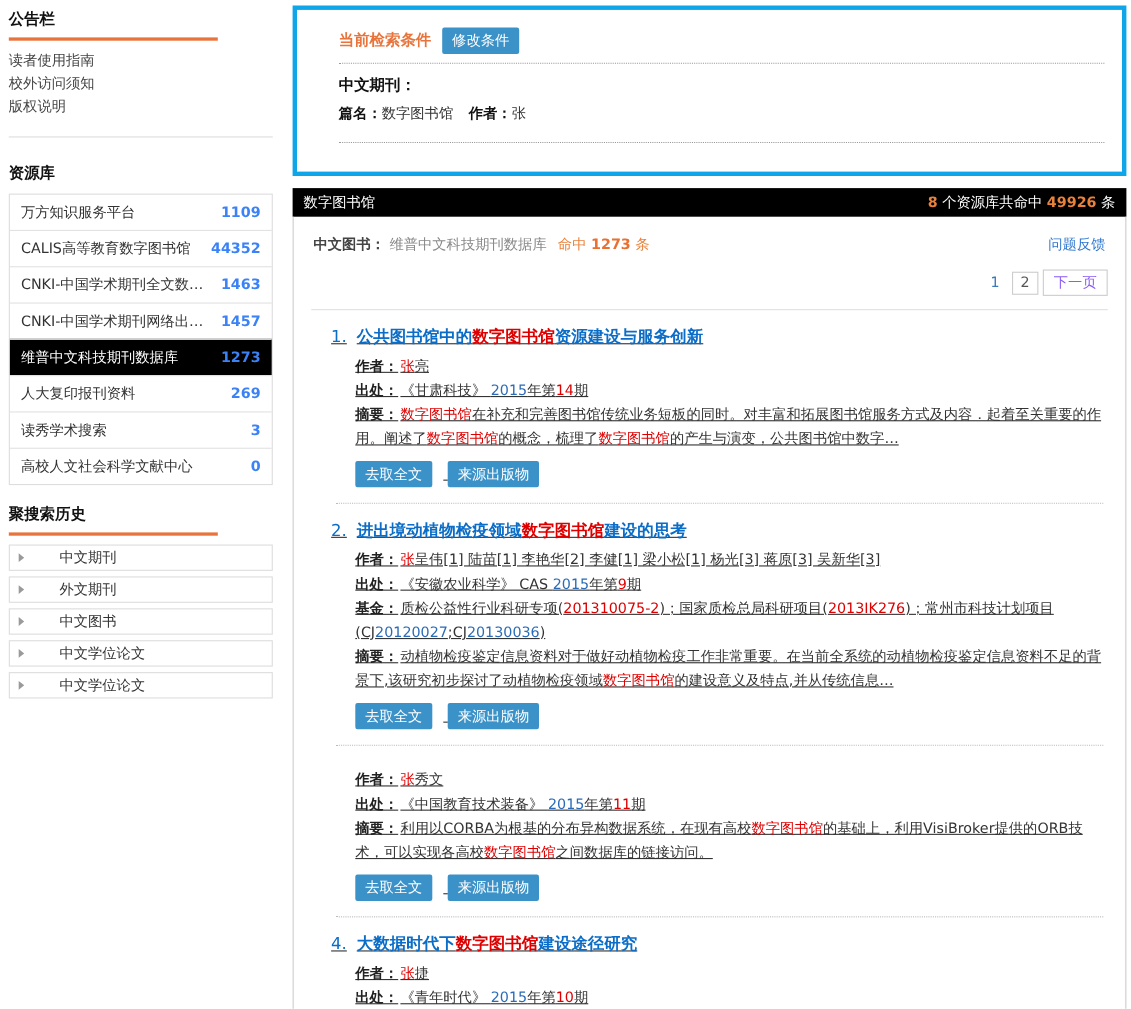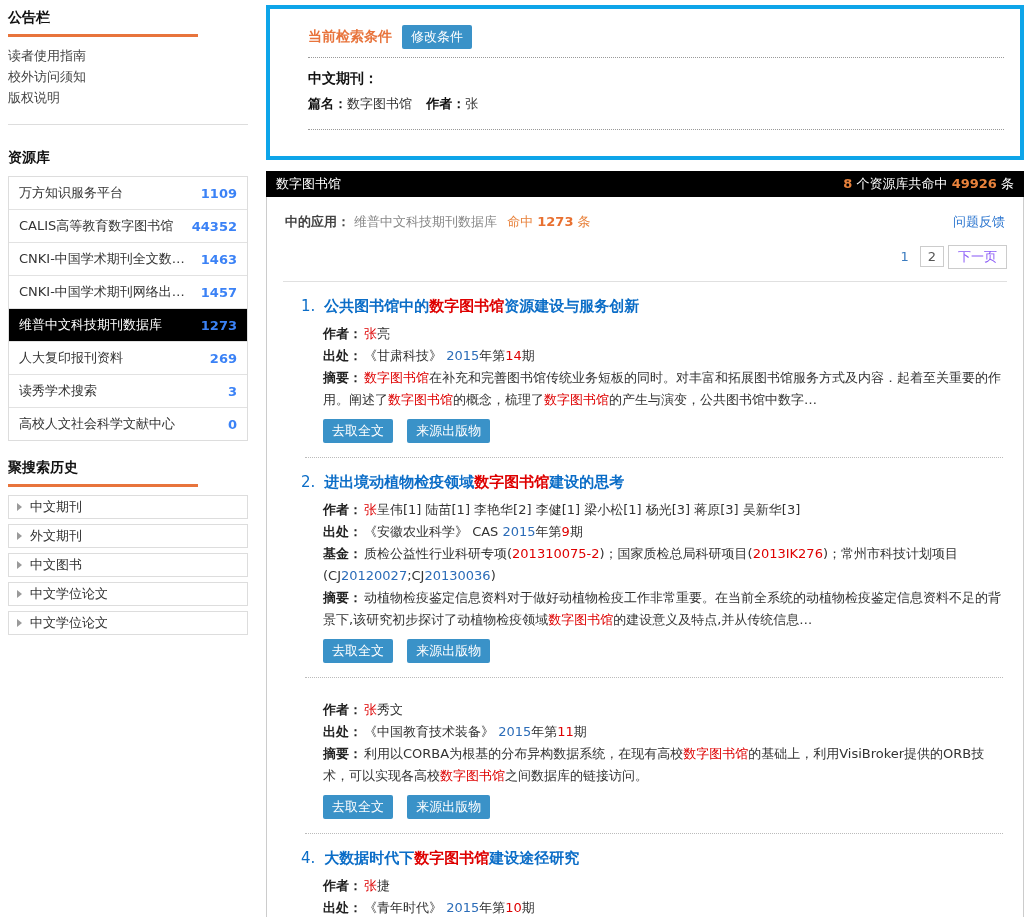--- a/index.html
+++ b/index.html
@@ -20,21 +20,21 @@
   .res-box { border:1px solid #ddd; margin-top:9px; }
   .res-row { display:flex; justify-content:space-between; align-items:center;
              padding:7px 10px 7px 10px; border-top:1px solid #e2e2e2; cursor:pointer; }
   .res-row:first-child { border-top:none; }
   .res-label { color:#333; }
   .res-count { color:#3b82f6; font-weight:bold; }
   .res-row.selected { background:#000; }
   .res-row.selected .res-label { color:#fff; }
   .hist-wrap { margin-top:6px; }
   .hist-row { border:1px solid #ddd; margin-bottom:5px; padding:3px 8px;
-              display:flex; align-items:center; cursor:pointer; color:#333; height:24px; }
+              display:flex; align-items:center; cursor:pointer; color:#333; height:24px;gap:24px; }
   .tri-icon { width:0; height:0; border-top:4px solid transparent; border-bottom:4px solid transparent;
               border-left:5px solid #9a9a9a; margin-right:8px; flex-shrink:0; }
   .mt26 { margin-top:14px; }
 
   
   .main { flex:1; min-width:0; }
   .query-panel { border:4px solid #0ea5e9; padding:16px 16px 18px 38px; }
   .qp-head { display:flex; align-items:center; gap:10px; }
   .qp-title { color:#E8743C; font-weight:bold; font-size:14px; }
   .btn-blue { background:#3A92C8; color:#fff; padding:3px 9px; font-size:13px;
@@ -56,21 +56,21 @@
   .meta-hit { color:#E8823C; }
   .meta-hit b { color:#E87030; }
   .feedback-link { color:#2E77D0; cursor:pointer; }
   .pager-row { text-align:right; margin:14px 6px 12px 0; }
   .pg { display:inline-block; margin-left:4px; padding:2px 7px; cursor:pointer; }
   .pg-current { color:#3A7BBF; }
   .pg-box { border:1px solid #ccc; color:#555; }
   .pg-next { border:1px solid #ccc; color:#8b5cf6; padding:2px 9px; }
   .body-divider { border:none; border-top:1px solid #e0e0e0; margin:0 6px; }
 
-  .result { padding:14px 6px 0 24px; }
+  .result { padding:14px 6px 0 24px;text-decoration:underline; }
   .r-titleline { font-size:15px; font-weight:bold; color:#0B6DC7; cursor:pointer; line-height:20px; }
   .r-num { margin-right:9px; font-weight:normal; }
   .r-details { margin-left:22px; margin-top:7px; }
   .r-line { line-height:22px; color:#333; }
   .r-line .lbl { font-weight:bold; color:#222; margin-right:2px; }
   .r-btns { margin:8px 0 14px 22px; }
   .r-btns .btn-blue { margin-right:10px; }
   .r-sep { border:none; border-top:1px dotted #bbb; margin:2px 4px 0 4px; }
 
   .c-r { color:#DE0000; }
@@ -184,21 +184,21 @@
       <span>数字图书馆</span>
       <span class="rb-right">
         <span class="num-orange">8</span><span> 个资源库共命中 </span><span class="num-orange">49926</span><span> 条</span>
       </span>
     </div>
 
     <section class="results-body">
 
       <div class="meta-row">
         <span class="meta-left">
-          <span class="lbl">中的应用：</span><span class="meta-db">维普中文科技期刊数据库</span>
+          <span class="lbl">中文图书：</span><span class="meta-db">维普中文科技期刊数据库</span>
           <span class="meta-hit"><span>命中 </span><b>1273</b><span> 条</span></span>
         </span>
         <span class="feedback-link">问题反馈</span>
       </div>
 
       <div class="pager-row">
         <span class="pg pg-current">1</span><span class="pg pg-box">2</span><span class="pg pg-next">下一页</span>
       </div>
 
       <hr class="body-divider">

